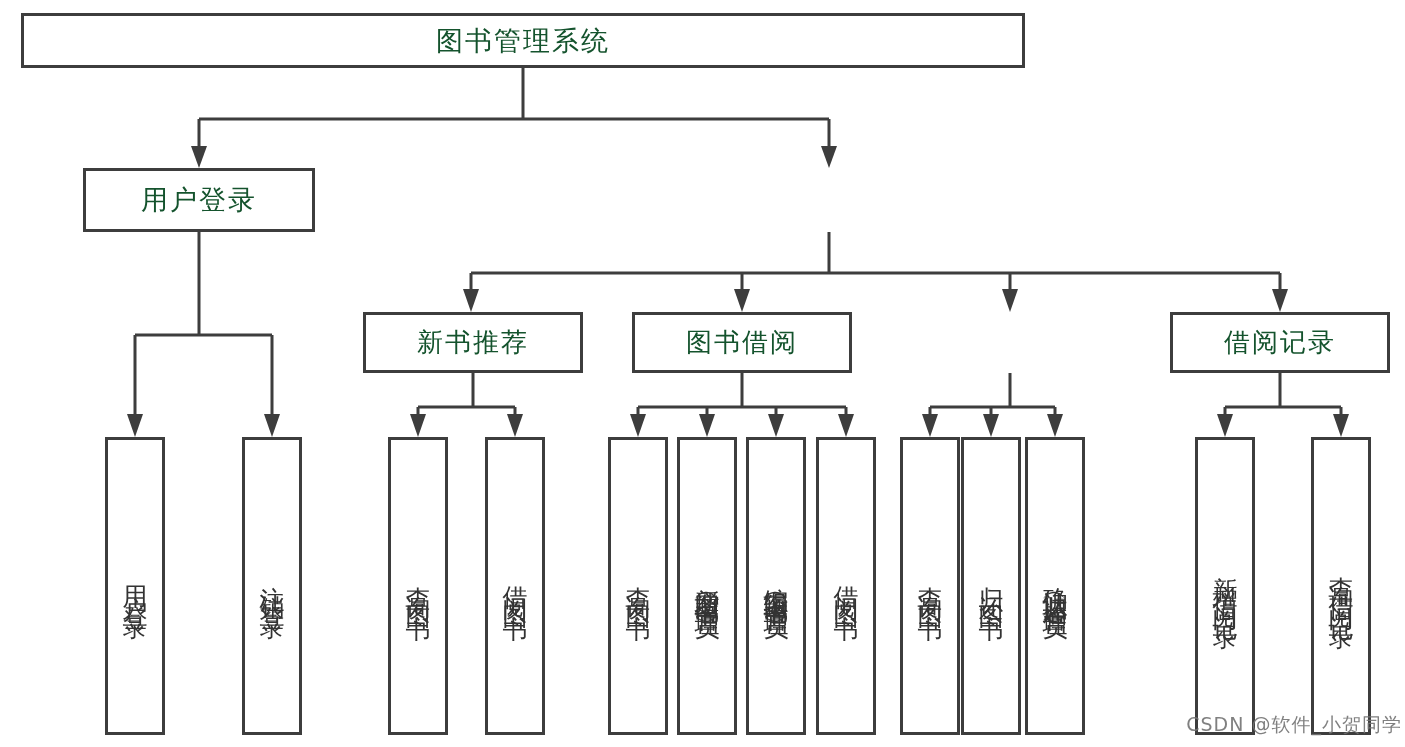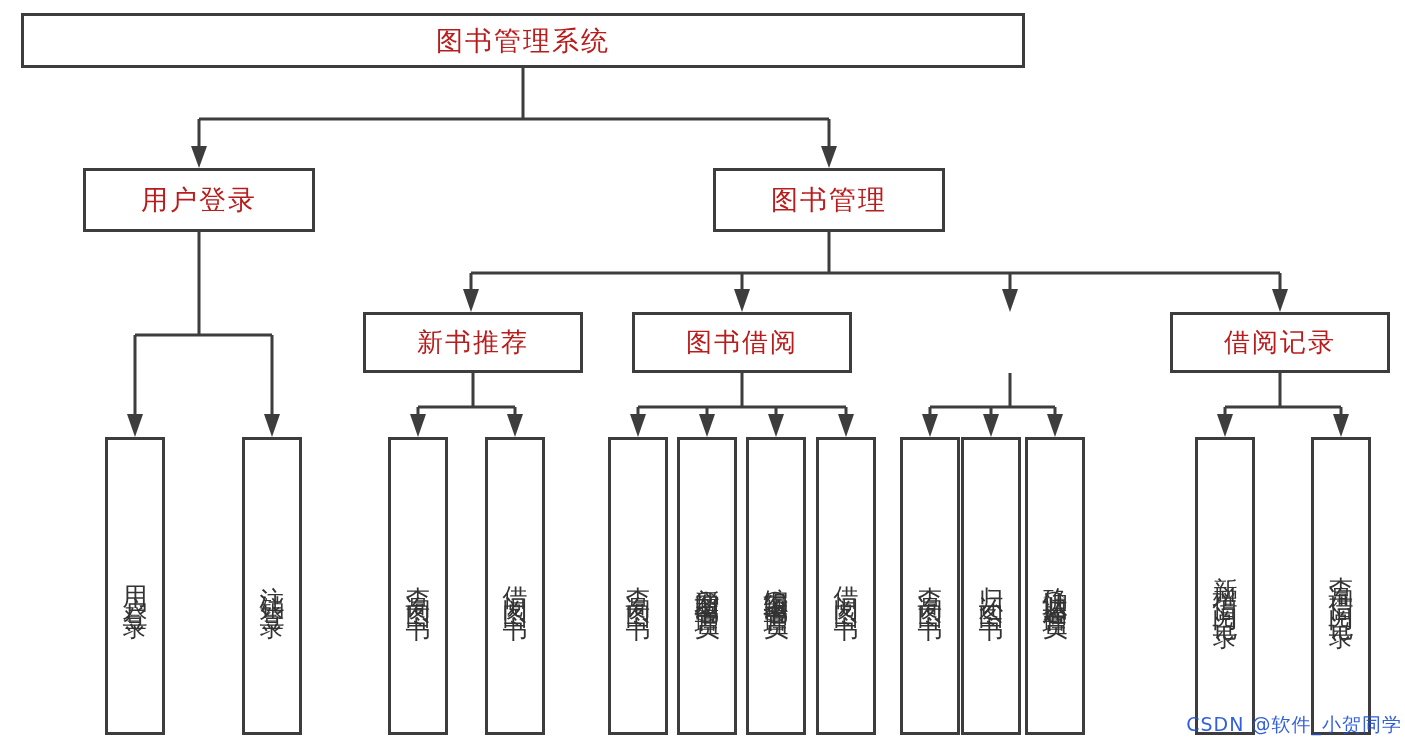--- a/index.html
+++ b/index.html
@@ -21,21 +21,21 @@
     width: 1405px; height: 747px;
   }
   .hbox {
     position: absolute;
     box-sizing: border-box;
     border: 3px solid #3d3d3d;
     background: #ffffff;
     display: flex;
     align-items: center;
     justify-content: center;
-    color: #b91c1c;
+    color: #14532d;
     letter-spacing: 2px;
     white-space: nowrap;
   }
   .root-box { font-size: 27px; }
   .l2-box   { font-size: 27px; }
   .l3-box   { font-size: 26px; }
   .vbox {
     position: absolute;
     box-sizing: border-box;
     border: 3px solid #3d3d3d;
@@ -49,21 +49,21 @@
     letter-spacing: 10px;
     line-height: 1;
     white-space: nowrap;
   }
   .vbox.long { letter-spacing: 4px; }
   .watermark {
     position: absolute;
     right: 3px;
     top: 712px;
     font-size: 19px;
-    color: #1d4ed8;
+    color: #737373;
     opacity: 0.9;
     letter-spacing: 1px;
     white-space: nowrap;
     z-index: 5;
   }
   .line { stroke: #3d3d3d; stroke-width: 3; fill: none; }
   .arrow { fill: #3d3d3d; stroke: none; }
 </style>
 </head>
 <body>
@@ -120,23 +120,20 @@
     </g>
   </svg>
 
   <div class="hbox root-box" style="left:21px; top:13px; width:1004px; height:55px;">
     <span>图书管理系统</span>
   </div>
 
   <div class="hbox l2-box" style="left:83px; top:168px; width:232px; height:64px;">
     <span>用户登录</span>
   </div>
-  <div class="hbox l2-box" style="left:713px; top:168px; width:232px; height:64px;">
-    <span>图书管理</span>
-  </div>
 
   <div class="hbox l3-box" style="left:363px; top:312px; width:220px; height:61px;">
     <span>新书推荐</span>
   </div>
   <div class="hbox l3-box" style="left:632px; top:312px; width:220px; height:61px;">
     <span>图书借阅</span>
   </div>
   <div class="hbox l3-box" style="left:1170px; top:312px; width:220px; height:61px;">
     <span>借阅记录</span>
   </div>

